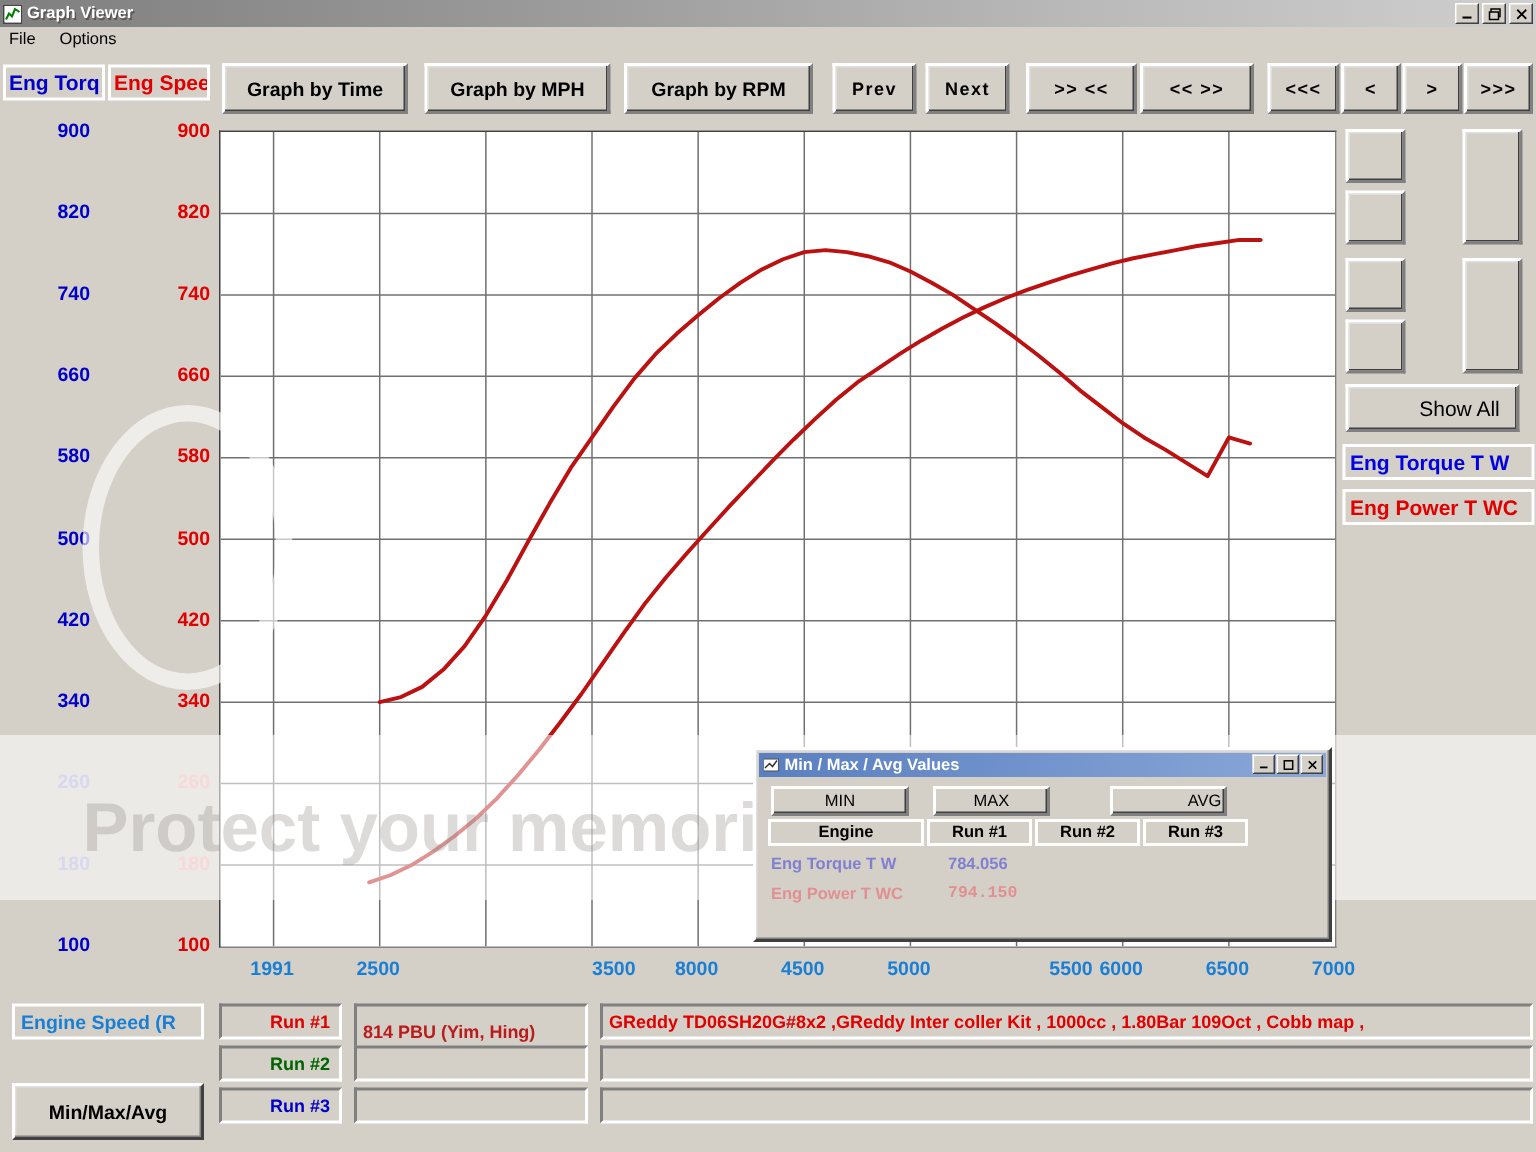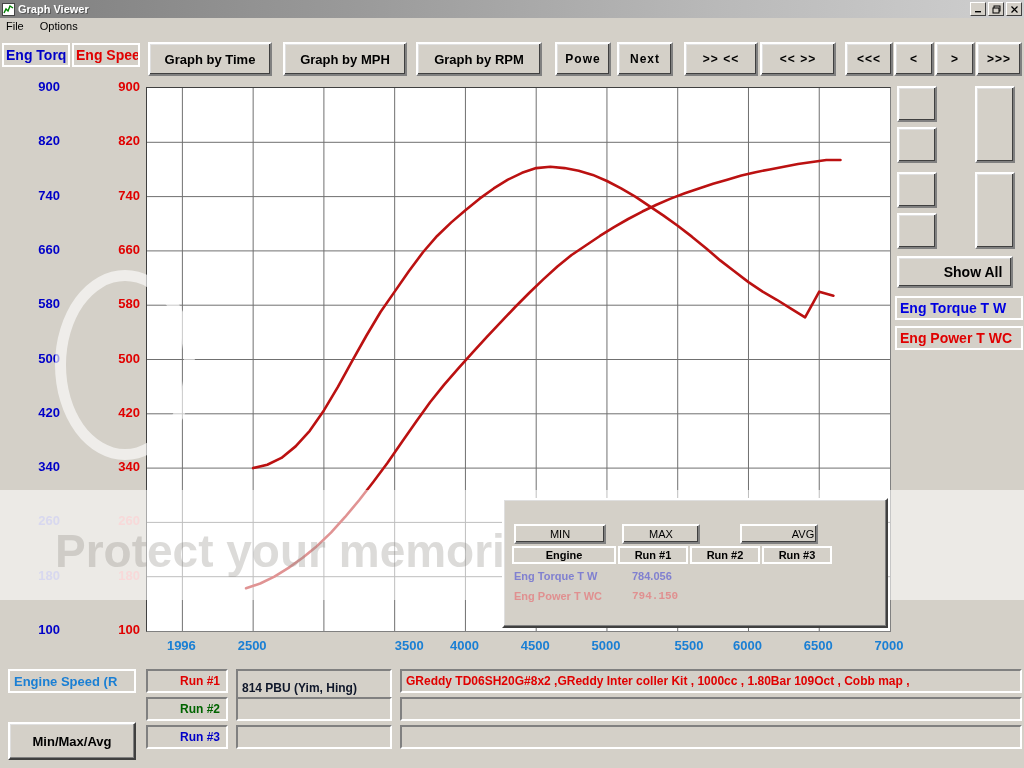--- a/index.html
+++ b/index.html
@@ -90,21 +90,21 @@
     border-top-color:#404040;border-left-color:#404040;
   }
   #plotsvg{display:block;width:743px;height:543px;}
 
   
   .rbtn{
     position:absolute;background:#d4d0c8;
     border:2px solid;border-color:#ffffff #808080 #808080 #ffffff;
     box-shadow: inset -1px -1px 0 #404040, inset 1px 1px 0 #dfdfdf;
     display:flex;align-items:center;justify-content:center;
-    font-size:12px;font-weight:bold;color:#000;cursor:default;padding-left:36px;
+    font-size:12px;font-weight:normal;color:#000;cursor:default;padding-left:36px;
   }
   .rbtn svg{display:block;}
   .legendbox{
     position:absolute;height:24px;
     background:#d4d0c8;border:2px solid #fff;
     display:flex;align-items:center;padding-left:3px;
     font-size:14px;font-weight:bold;white-space:nowrap;overflow:hidden;
   }
 
   
@@ -229,21 +229,21 @@
   <span class="mi">Options</span>
 </div>
 
 <div id="toolbar">
   <div class="chanbox" id="chan-torque">Eng Torq</div>
   <div class="chanbox" id="chan-power">Eng Speed</div>
   <div id="toolbar-buttons">
       <div class="tbtn" style="left: 148px; width: 124px;">Graph by Time</div>
       <div class="tbtn" style="left: 283px; width: 124px;">Graph by MPH</div>
       <div class="tbtn" style="left: 416px; width: 126px;">Graph by RPM</div>
-      <div class="tbtn small" style="left: 555px; width: 56px;">Powe</div>
+      <div class="tbtn small" style="left: 555px; width: 56px;">Prev</div>
       <div class="tbtn small" style="left: 617px; width: 56px;">Next</div>
       <div class="tbtn small" style="left: 684px; width: 74px;">&gt;&gt; &lt;&lt;</div>
       <div class="tbtn small" style="left: 760px; width: 76px;">&lt;&lt; &gt;&gt;</div>
       <div class="tbtn small" style="left: 845px; width: 48px;">&lt;&lt;&lt;</div>
       <div class="tbtn small" style="left: 894px; width: 40px;">&lt;</div>
       <div class="tbtn small" style="left: 935px; width: 40px;">&gt;</div>
       <div class="tbtn small" style="left: 976px; width: 46px;">&gt;&gt;&gt;</div>
     </div>
 </div>
 
@@ -296,28 +296,28 @@
         <line y1="54.30000000000001" y2="54.30000000000001" x1="0" x2="743" stroke="#707070" stroke-width="1"></line>
       </g>
     <g id="series-group">
         <polyline points="106.14,380.10 120.30,376.71 134.45,369.92 148.60,358.38 162.75,342.77 176.90,322.41 191.06,298.65 205.21,272.86 219.36,247.74 233.51,223.99 247.67,203.63 261.82,183.26 275.97,164.26 290.12,147.97 304.28,134.39 318.43,122.18 332.58,110.64 346.73,100.46 360.89,91.63 375.04,84.84 389.19,80.09 403.34,78.74 417.50,80.09 431.65,82.81 445.80,86.88 459.95,92.99 474.10,100.46 488.26,108.60 502.41,118.10 516.56,127.61 530.71,137.79 544.87,148.65 559.02,160.19 573.17,172.40 587.32,183.26 601.48,194.12 615.63,203.63 629.78,211.77 643.93,220.59 658.09,229.42 672.24,203.63 686.39,207.70" fill="none" stroke="#bb1111" stroke-width="2.6" stroke-linejoin="round" stroke-linecap="round"></polyline>
         <polyline points="99.07,500.24 113.22,495.49 127.37,488.70 141.52,479.88 155.68,469.69 169.83,458.16 183.98,444.58 198.13,428.97 212.29,412.00 226.44,393.67 240.59,374.67 254.74,354.31 268.90,333.94 283.05,314.26 297.20,296.61 311.35,280.32 325.50,264.71 339.66,249.10 353.81,234.17 367.96,219.24 382.11,204.98 396.27,191.41 410.42,178.51 424.57,166.97 438.72,157.47 452.88,147.97 467.03,139.14 481.18,131.00 495.33,123.53 509.49,116.75 523.64,110.64 537.79,105.21 551.94,100.46 566.10,95.70 580.25,91.63 594.40,87.56 608.55,84.17 622.70,81.45 636.86,78.74 651.01,76.02 665.16,73.98 679.31,71.95 693.47,71.95" fill="none" stroke="#bb1111" stroke-width="2.6" stroke-linejoin="round" stroke-linecap="round"></polyline>
       </g>
   </svg>
 </div>
 
 <div id="xaxis">
-    <div class="xlab" style="left: 151.381px;">1996</div>
+    <div class="xlab" style="left: 151.381px;">1991</div>
     <div class="xlab" style="left: 222.143px;">2500</div>
     <div class="xlab" style="left: 292.905px; margin-top: 40px;">3000</div>
     <div class="xlab" style="left: 363.667px; text-align: right;">3500</div>
-    <div class="xlab" style="left: 434.429px;">4000</div>
+    <div class="xlab" style="left: 434.429px;">8000</div>
     <div class="xlab" style="left: 505.19px;">4500</div>
     <div class="xlab" style="left: 575.952px;">5000</div>
-    <div class="xlab" style="left: 659px;">5500</div>
+    <div class="xlab" style="left: 684px;">5500</div>
     <div class="xlab" style="left: 717.476px;">6000</div>
     <div class="xlab" style="left: 788.238px;">6500</div>
     <div class="xlab" style="left: 859px;">7000</div>
   </div>
 
 <div id="wm-circle"></div>
 <div id="wm-band"></div>
 <div id="wm-text">Protect your memories for less!</div>
 
 <div id="rightpanel">
@@ -365,30 +365,56 @@
 </div>
 
 <div id="runpanel">
   <div id="speedbox">Engine Speed (R</div>
   <div id="btn-minmaxavg">Min/Max/Avg</div>
 
   <div class="fieldbox runlbl" style="left:146px;top:669px;width:82px;height:24px;color:#e00000;">Run #1</div>
   <div class="fieldbox runlbl" style="left:146px;top:697px;width:82px;height:24px;color:#006400;">Run #2</div>
   <div class="fieldbox runlbl" style="left:146px;top:725px;width:82px;height:24px;color:#0000c8;">Run #3</div>
 
-  <div class="fieldbox runval" style="left:236px;top:669px;width:156px;height:37px;color:#0f172a;">814 PBU (Yim, Hing)</div>
+  <div class="fieldbox runval" style="left:236px;top:669px;width:156px;height:37px;color:#b91c1c;">814 PBU (Yim, Hing)</div>
   <div class="fieldbox runval" style="left:236px;top:697px;width:156px;height:24px;"></div>
   <div class="fieldbox runval" style="left:236px;top:725px;width:156px;height:24px;"></div>
 
   <div class="fieldbox runval" style="left:400px;top:669px;width:622px;height:24px;color:#e00000;">GReddy TD06SH20G#8x2 ,GReddy Inter coller Kit , 1000cc , 1.80Bar 109Oct , Cobb map ,</div>
   <div class="fieldbox runval" style="left:400px;top:697px;width:622px;height:24px;"></div>
   <div class="fieldbox runval" style="left:400px;top:725px;width:622px;height:24px;"></div>
 </div>
 
 <div id="mmadlg">
+  <div id="mmatitle">
+    <span class="micon">
+      <svg width="11" height="10" viewBox="0 0 11 10">
+        <rect x="0" y="1" width="10" height="8" fill="#ffffff" stroke="#555" stroke-width="0.7"></rect>
+        <polyline points="1,7 4,4 6,6 9,2" fill="none" stroke="#333" stroke-width="1"></polyline>
+      </svg>
+    </span>
+    <span class="mtxt">Min / Max / Avg Values</span>
+    <div id="mmabtns">
+      <div class="mmabtn">
+        <svg width="8" height="8" viewBox="0 0 8 8">
+            <rect x="1" y="5" width="5" height="1.2" fill="#000"></rect>
+          </svg>
+      </div>
+      <div class="mmabtn">
+        <svg width="8" height="8" viewBox="0 0 8 8">
+            <rect x="1.2" y="1.2" width="5.6" height="5.6" fill="none" stroke="#000" stroke-width="1"></rect>
+          </svg>
+      </div>
+      <div class="mmabtn">
+        <svg width="8" height="8" viewBox="0 0 8 8">
+            <path d="M1.5,1.5 L6.5,6.5 M6.5,1.5 L1.5,6.5" stroke="#000" stroke-width="1.1"></path>
+          </svg>
+      </div>
+    </div>
+  </div>
 
   <div class="mmaTop" style="left:10px;top:24px;width:92px;">MIN</div>
   <div class="mmaTop" style="left:118px;top:24px;width:78px;">MAX</div>
   <div class="mmaTop" style="left:236px;top:24px;width:78px;padding-left:48px;">AVG</div>
 
   <div class="mmaHdr" style="left:8px;top:46px;width:104px;">Engine</div>
   <div class="mmaHdr" style="left:114px;top:46px;width:70px;">Run #1</div>
   <div class="mmaHdr" style="left:186px;top:46px;width:70px;">Run #2</div>
   <div class="mmaHdr" style="left:258px;top:46px;width:70px;">Run #3</div>
 

